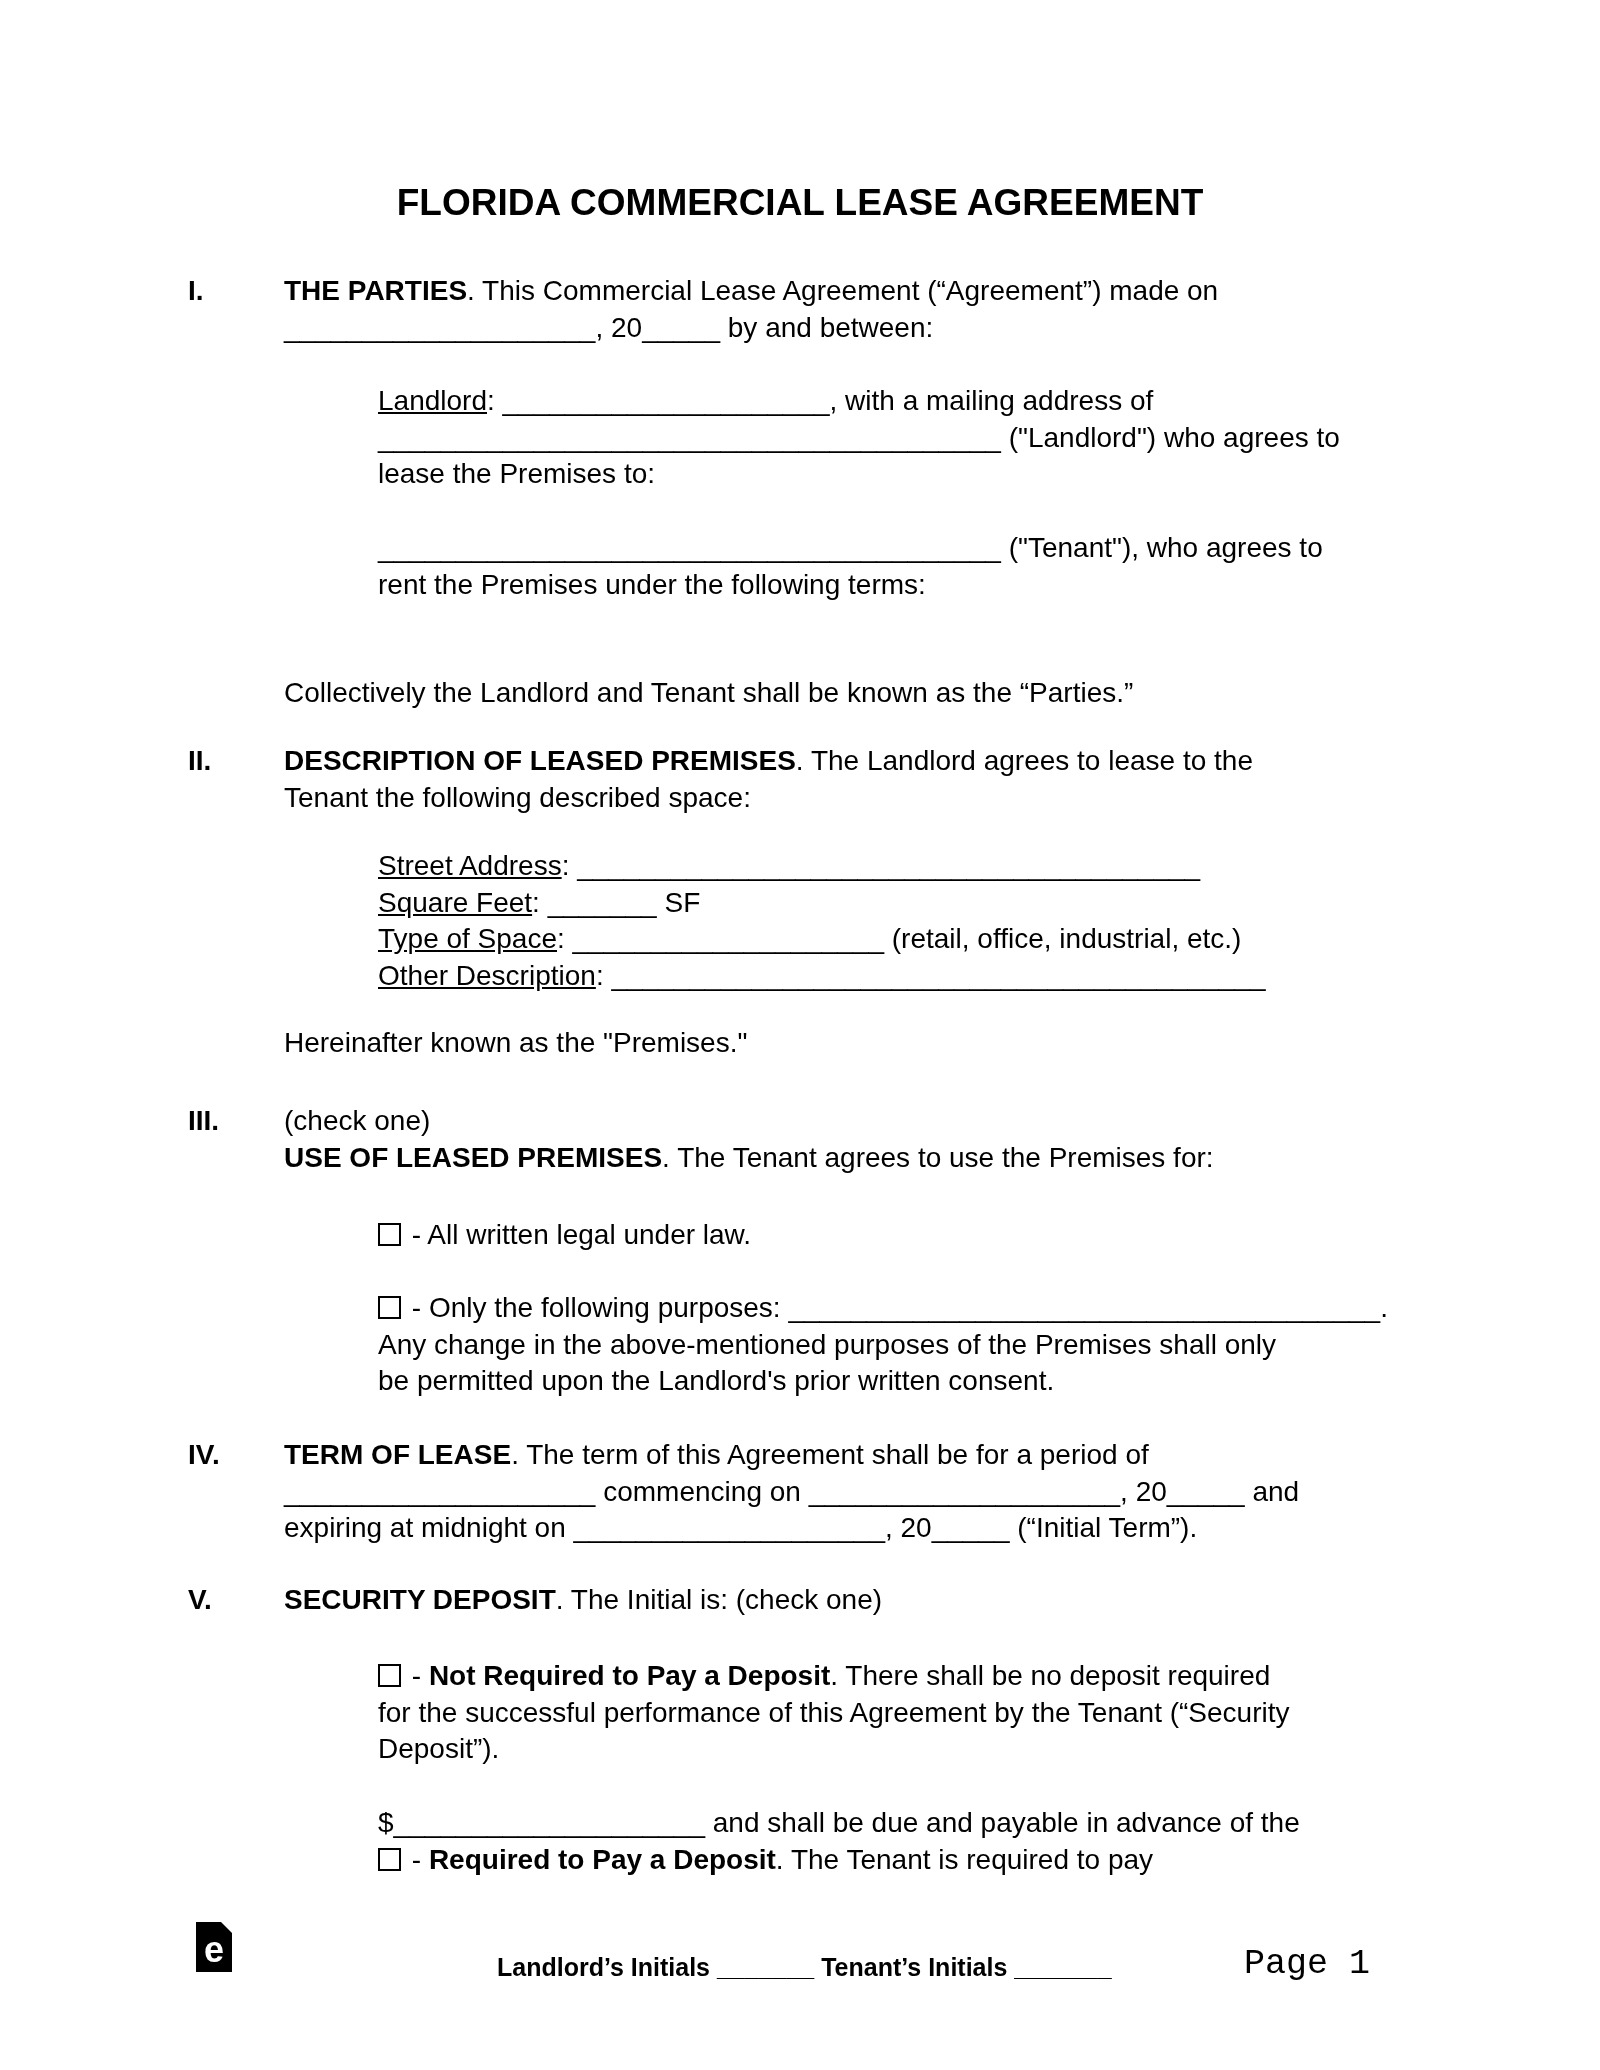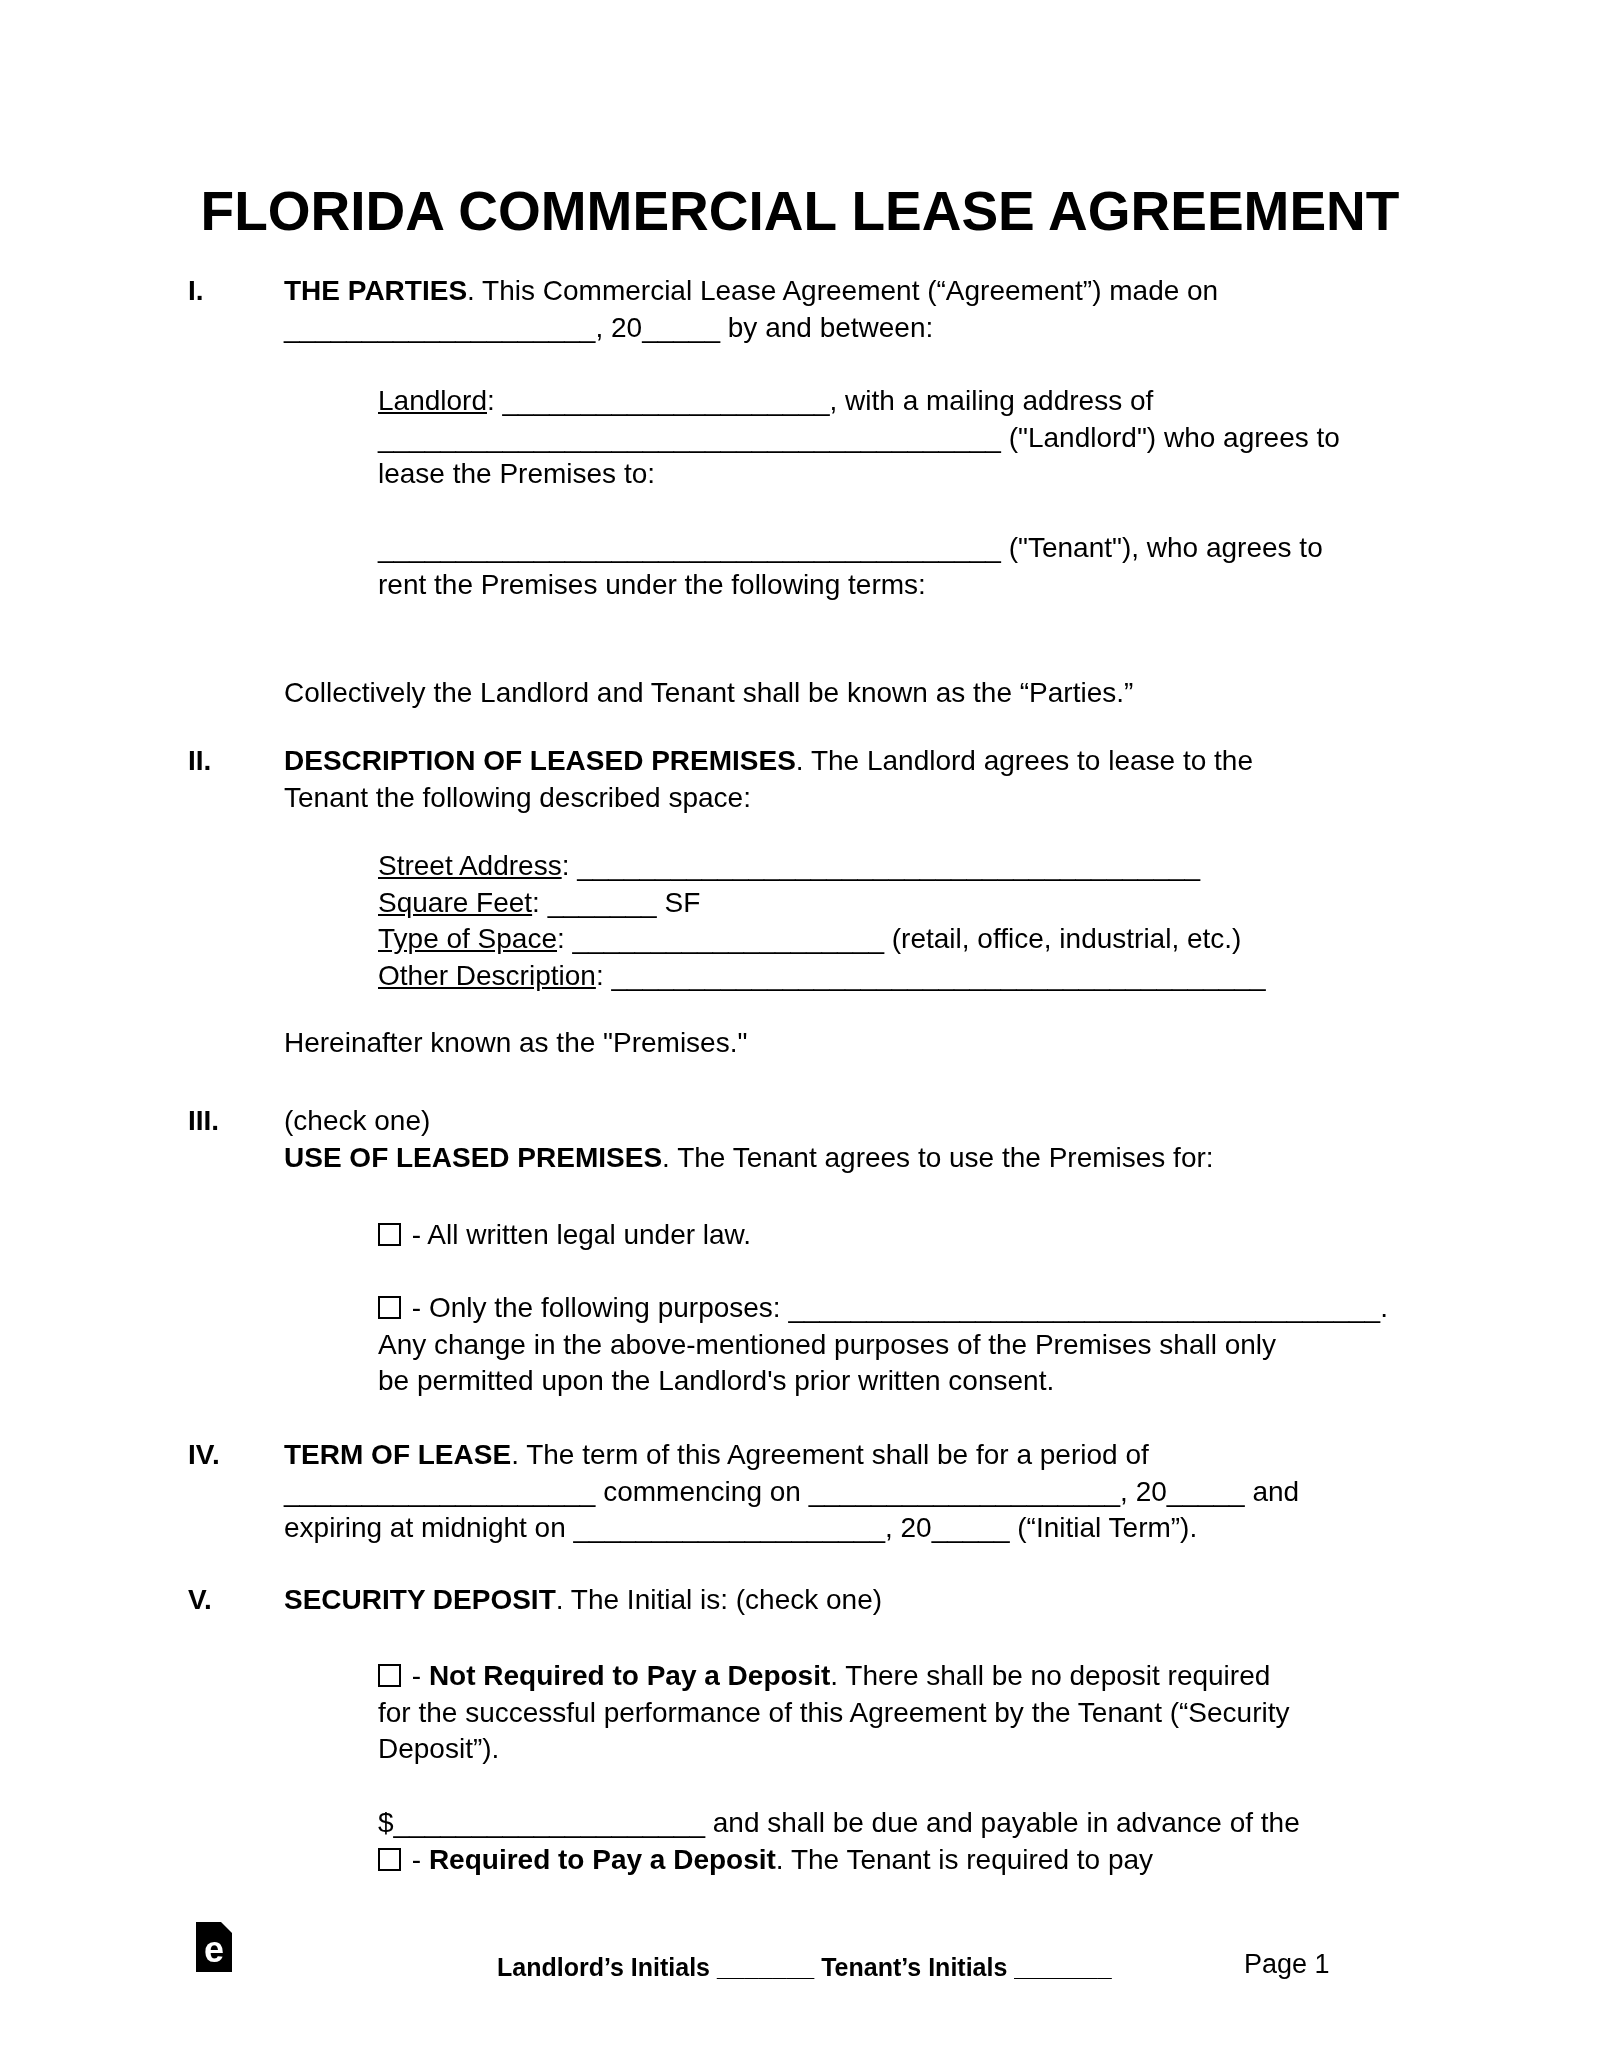--- a/index.html
+++ b/index.html
@@ -11,21 +11,21 @@
     color:#000000;
     font-family:"Liberation Sans", "DejaVu Sans", sans-serif;
     font-size:28px;
     line-height:36.5px;
     overflow:hidden;
   }
   .doc-title {
     position:absolute;
     top:184px; left:0; right:0;
     text-align:center;
-    font-size:55px;
+    font-size:37px;
     line-height:1;
     font-weight:bold;
     white-space:pre;
   }
   .block {
     position:absolute;
     left:284px;
     white-space:pre;
   }
   .block.sub { left:378px; }
@@ -50,22 +50,23 @@
     position:absolute;
     left:497px; top:1952px;
     font-size:25px;
     line-height:30px;
     font-weight:bold;
     white-space:pre;
   }
   .footer-page {
     position:absolute;
     left:1244px; top:1948px;
-    font-size:27px;
+    font-size:35px;
     line-height:32px;
+    font-family:Liberation Mono, monospace;
   }
   .logo {
     position:absolute;
     left:196px; top:1922px;
     width:36px; height:50px;
     background:#000;
   }
   .logo::before {
     content:"";
     position:absolute;

